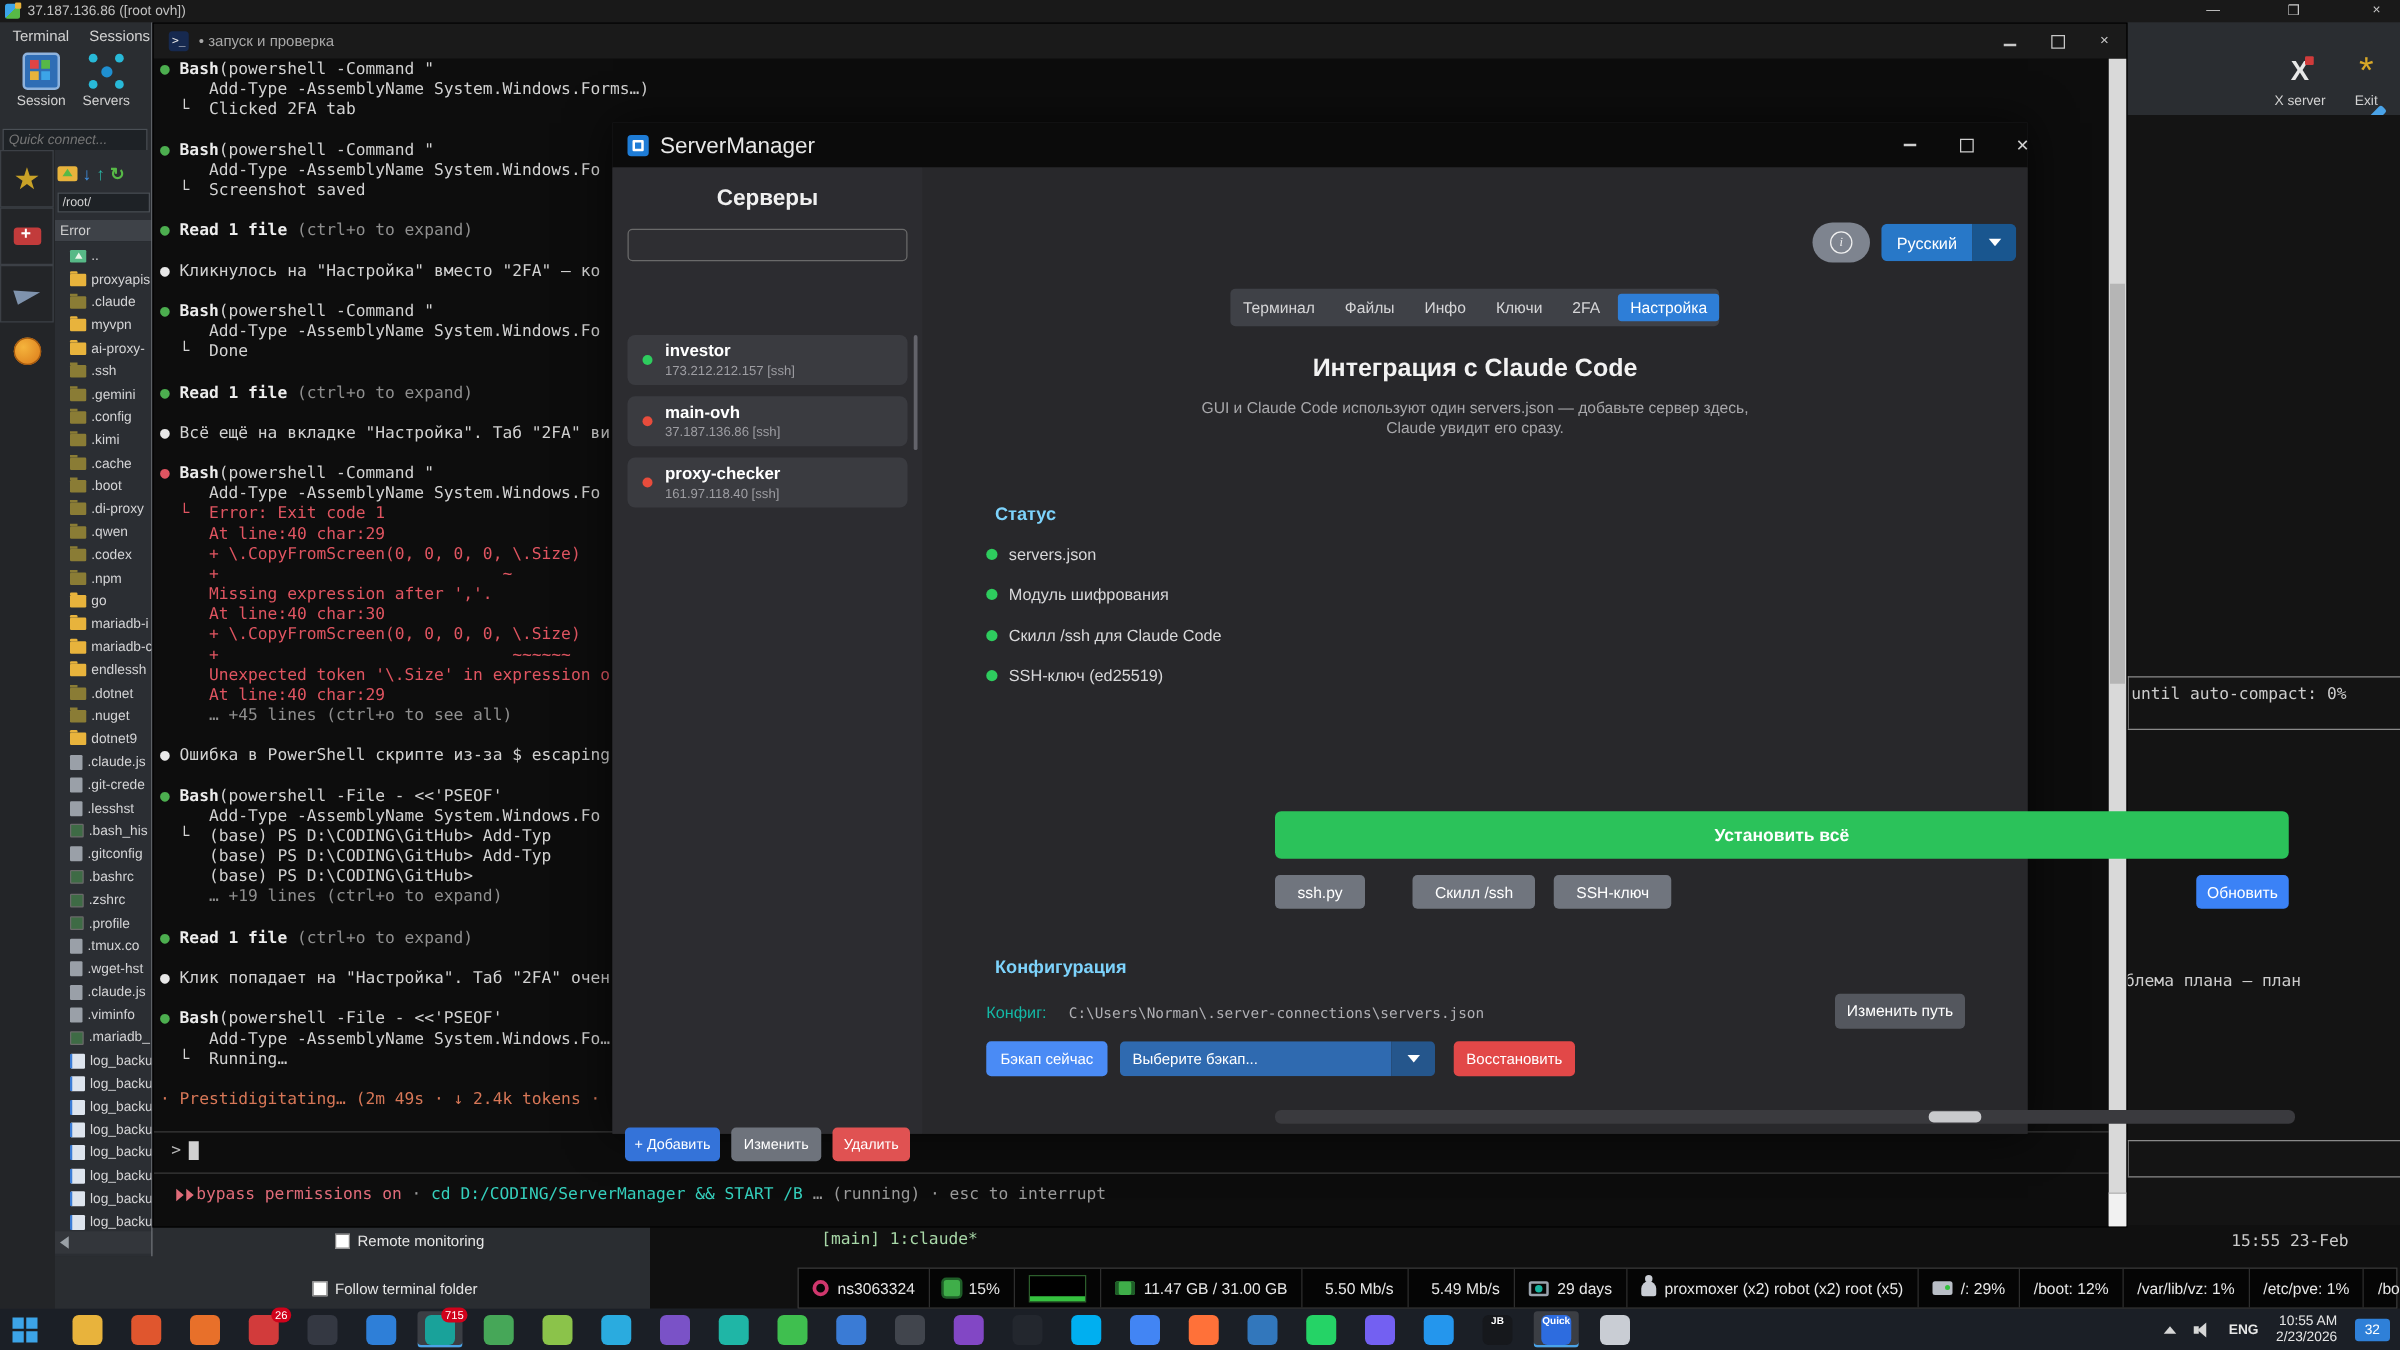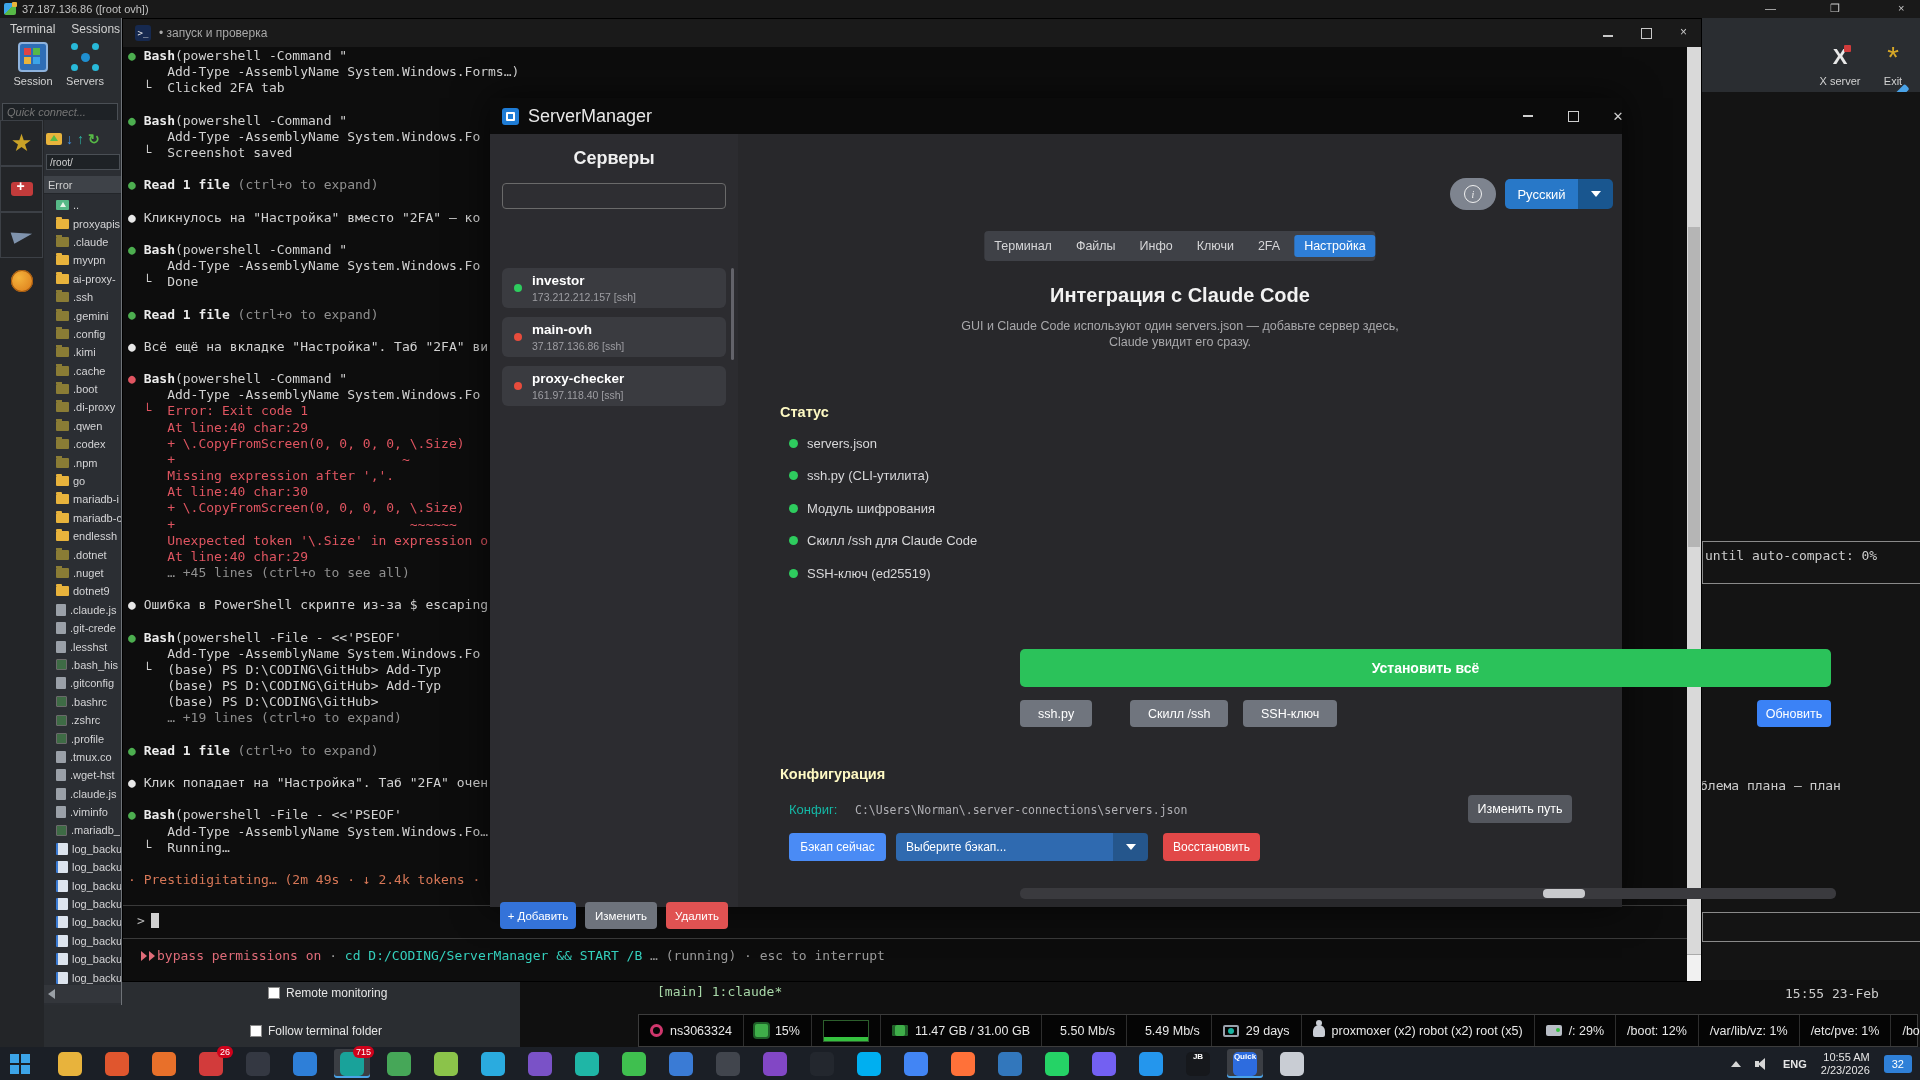--- a/index.html
+++ b/index.html
@@ -126,21 +126,21 @@
   .info-circle{width:16px;height:16px;border:1.5px solid #f0f0f0;border-radius:50%;color:#f0f0f0;font-size:10px;display:flex;align-items:center;justify-content:center;font-style:italic;font-family:"Liberation Serif",serif}
   .lang-select{position:absolute;left:767px;top:45px;width:108px;height:30px;border-radius:5px;overflow:hidden;display:flex}
   .lang-main{width:73px;background:#2878c8;color:#fff;font-size:13px;display:flex;align-items:center;justify-content:center}
   .lang-chev{width:35px;background:#19568f;display:flex;align-items:center;justify-content:center}
   .chev-down{width:0;height:0;border-left:5px solid transparent;border-right:5px solid transparent;border-top:6px solid #fff}
   .sm-tabs{position:absolute;left:442px;top:97px;transform:translateX(-50%);background:#3f4147;border-radius:4px;padding:4px 0;display:inline-flex;gap:4px;white-space:nowrap}
   .sm-tab{font-size:12.5px;color:#d6d6d8;padding:4px 10px;border-radius:3px;cursor:pointer}
   .sm-tab.active{background:#2e7ed7;color:#fff}
   .sm-content-title{position:absolute;left:0;top:150px;width:884px;text-align:center;font-size:20px;font-weight:bold;color:#f2f2f2}
   .sm-subtitle{position:absolute;left:0;top:184px;width:884px;text-align:center;font-size:12.5px;color:#a8a8ab;line-height:16px}
-  .sm-h2{position:absolute;left:42px;font-size:14.5px;font-weight:bold;color:#fef9c3}
+  .sm-h2{position:absolute;left:58px;font-size:14.5px;font-weight:bold;color:#7dd3fc}
   .sm-status-list{position:absolute;left:51px;top:293px;width:600px}
   .sit{height:32.5px;display:flex;align-items:center;gap:9px;font-size:13px;color:#d8d8da}
   .sit .gdot{width:9px;height:9px;border-radius:50%;background:#2ecc5e;flex:0 0 auto}
   .btn{display:flex;align-items:center;justify-content:center;color:#fff;cursor:pointer;box-sizing:border-box}
   .install-btn{position:absolute;left:282px;top:515px;width:811px;height:38px;background:#2bc25a;border-radius:5px;font-size:14px;font-weight:bold}
   .comp-btn{position:absolute;top:566px;height:27px;background:#70757e;border-radius:4px;font-size:12.5px;padding:0 18px}
   .refresh-btn{position:absolute;left:1019px;top:566px;width:74px;height:27px;background:#3b82f6;border-radius:4px;font-size:12.5px}
   .config-label{position:absolute;left:51px;top:668px;font-size:13px;color:#14b8a6}
   .config-path{position:absolute;left:117px;top:669px;font-family:"DejaVu Sans Mono",monospace;font-size:11.5px;color:#b0b0b5}
   .change-path-btn{position:absolute;left:730px;top:661px;width:104px;height:28px;background:#54575e;border-radius:4px;font-size:12.5px}
@@ -556,24 +556,20 @@
         <div>Claude увидит его сразу.</div>
       </div>
     <div class="sm-h2" style="top:270px">Статус</div>
     <div class="sm-status-list" id="sm-status">
         <div class="sit">
           <span class="gdot"></span>
           <span>servers.json</span>
         </div>
         <div class="sit">
           <span class="gdot"></span>
-          <span>ssh.py (CLI-утилита)</span>
-        </div>
-        <div class="sit">
-          <span class="gdot"></span>
           <span>Модуль шифрования</span>
         </div>
         <div class="sit">
           <span class="gdot"></span>
           <span>Скилл /ssh для Claude Code</span>
         </div>
         <div class="sit">
           <span class="gdot"></span>
           <span>SSH-ключ (ed25519)</span>
         </div>

